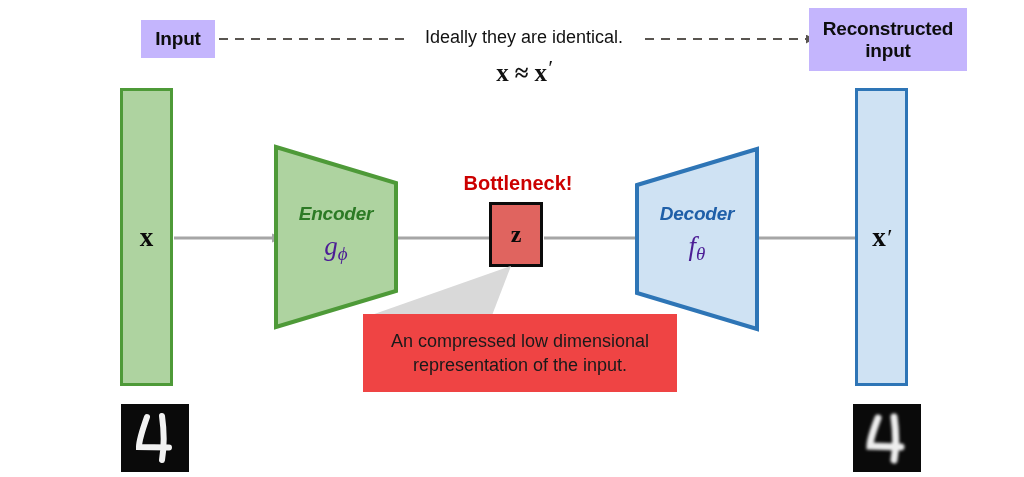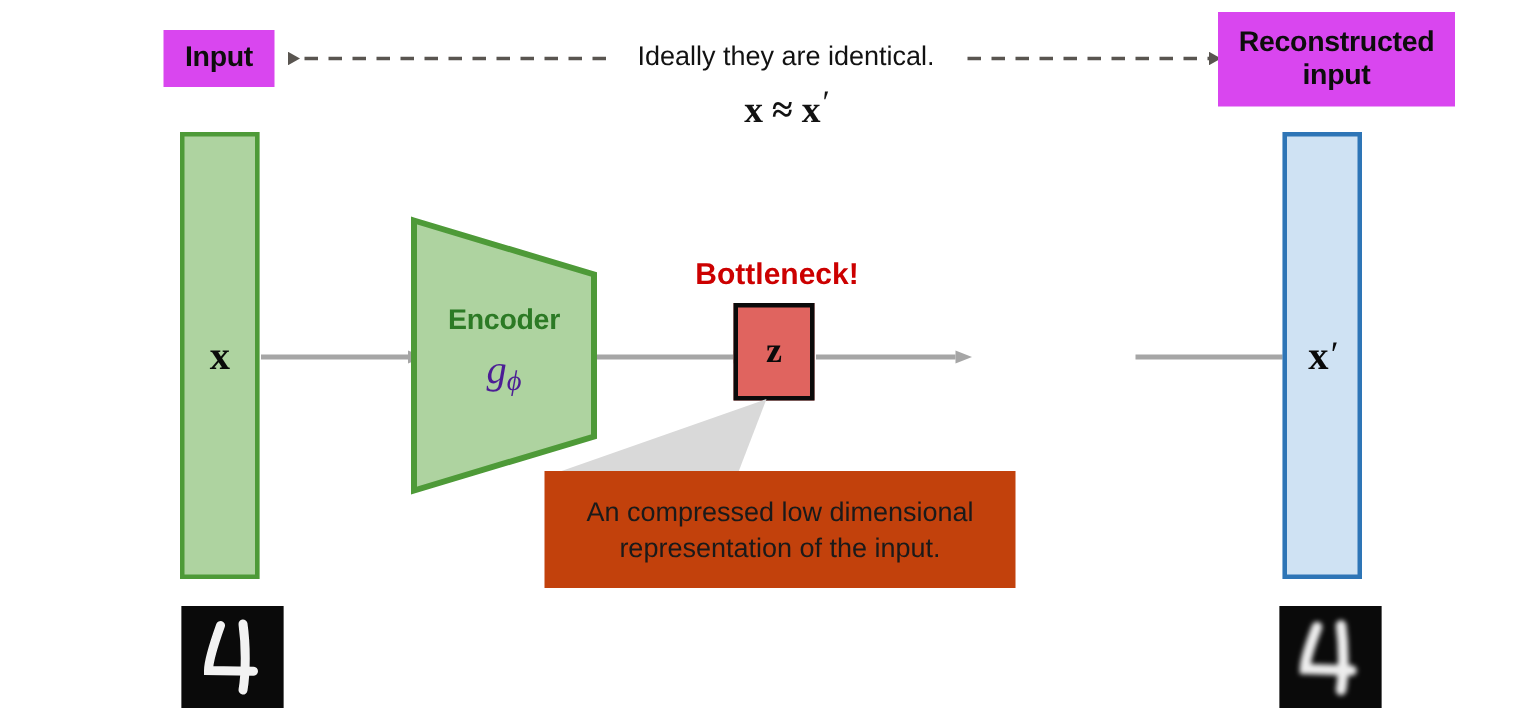--- a/index.html
+++ b/index.html
@@ -17,36 +17,37 @@
     height: 477px;
     background: #ffffff;
     overflow: hidden;
   }
 
   
   .abs { position: absolute; }
 
   
   .chip {
-    background: #d946ef;
+    background: #c4b5fd;
     color: #0d0d0d;
     font-weight: bold;
     display: flex;
     align-items: center;
     justify-content: center;
     text-align: center;
     line-height: 1.15;
     letter-spacing: -0.2px;
+    margin-left: 32px;
   }
   #chip-input {
     left: 109px; top: 20px; width: 74px; height: 38px;
     font-size: 19px;
   }
   #chip-recon {
-    left: 812px; top: 8px; width: 158px; height: 63px;
+    left: 777px; top: 8px; width: 158px; height: 63px;
     font-size: 19px;
     padding: 0 4px;
     box-sizing: border-box;
   }
 
   
   #ideal-text {
     left: 412px; top: 27px; width: 224px;
     text-align: center;
     font-size: 18px;
@@ -101,20 +102,21 @@
   }
 
   
   .trap-wrap { pointer-events: none; }
   .trap-label {
     position: absolute;
     text-align: center;
     width: 100%;
     left: 0;
     pointer-events: none;
+    font-style: italic;
   }
   .trap-name {
     font-weight: bold;
     font-size: 19px;
     letter-spacing: -0.2px;
   }
   .trap-fn {
     font-family: "Liberation Serif", serif;
     font-style: italic;
     font-size: 27px;
@@ -147,21 +149,21 @@
     display: flex; align-items: center; justify-content: center;
     font-family: "Liberation Serif", serif;
     font-weight: bold;
     font-size: 24px;
     color: #0a0a0a;
   }
 
   
   #callout {
     left: 363px; top: 314px; width: 314px; height: 78px;
-    background: #c2410c;
+    background: #ef4444;
     display: flex;
     align-items: center;
     justify-content: center;
     text-align: center;
     font-size: 18px;
     color: #1a1a1a;
     line-height: 1.35;
     padding: 0 14px;
     box-sizing: border-box;
   }
@@ -255,20 +257,29 @@
   </div>
 
   <svg class="abs" id="callout-tail" viewBox="0 0 200 54" xmlns="http://www.w3.org/2000/svg">
     <polygon points="0,54 148,2 128,54" fill="#d9d9d9"></polygon>
   </svg>
 
   <div class="abs" id="callout">
     <span>An compressed low dimensional representation of the input.</span>
   </div>
 
+  <div class="abs trap-wrap" id="decoder-box">
+    <svg width="128" height="188" viewBox="0 0 128 188" xmlns="http://www.w3.org/2000/svg">
+      <polygon points="4,40 124,4 124,184 4,148" fill="#cfe2f3" stroke="#2e75b6" stroke-width="4" stroke-linejoin="miter"></polygon>
+    </svg>
+    <div class="trap-label trap-name" style="top:58px;">Decoder</div>
+    <div class="trap-label trap-fn" style="top:86px;">
+      <span>f</span><span class="sub">θ</span>
+    </div>
+  </div>
 
   <div class="abs bar" id="bar-output">
     <span>x</span>
       <span class="prime">′</span>
   </div>
 
   <div class="abs digit" id="digit-input">
     <svg width="68" height="68" viewBox="0 0 68 68" xmlns="http://www.w3.org/2000/svg">
       <rect width="68" height="68" fill="#0a0a0a"></rect>
       <g stroke="#f2f2f2" stroke-linecap="round" fill="none">

